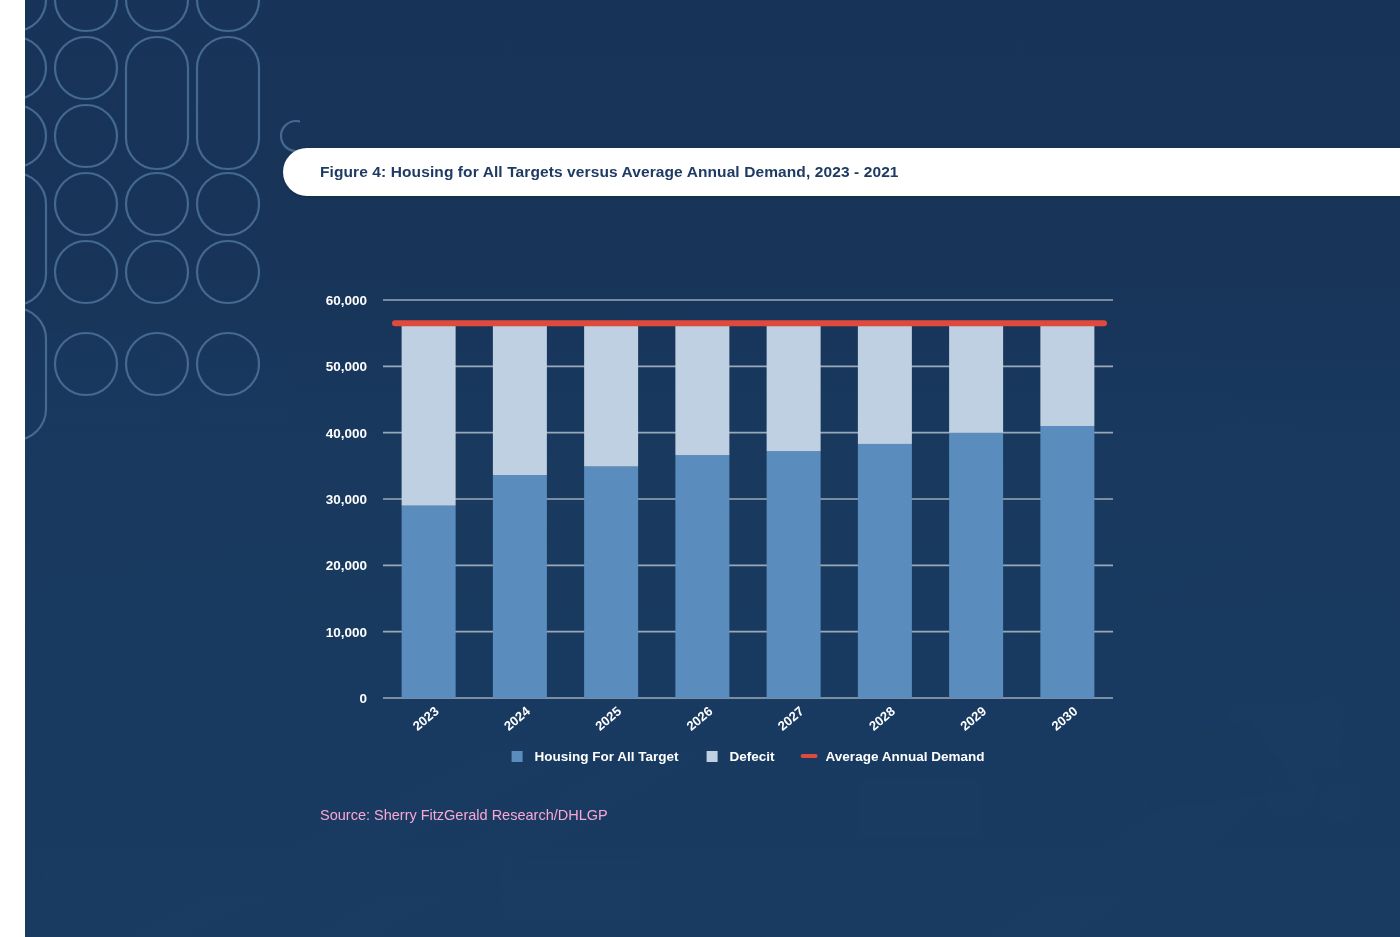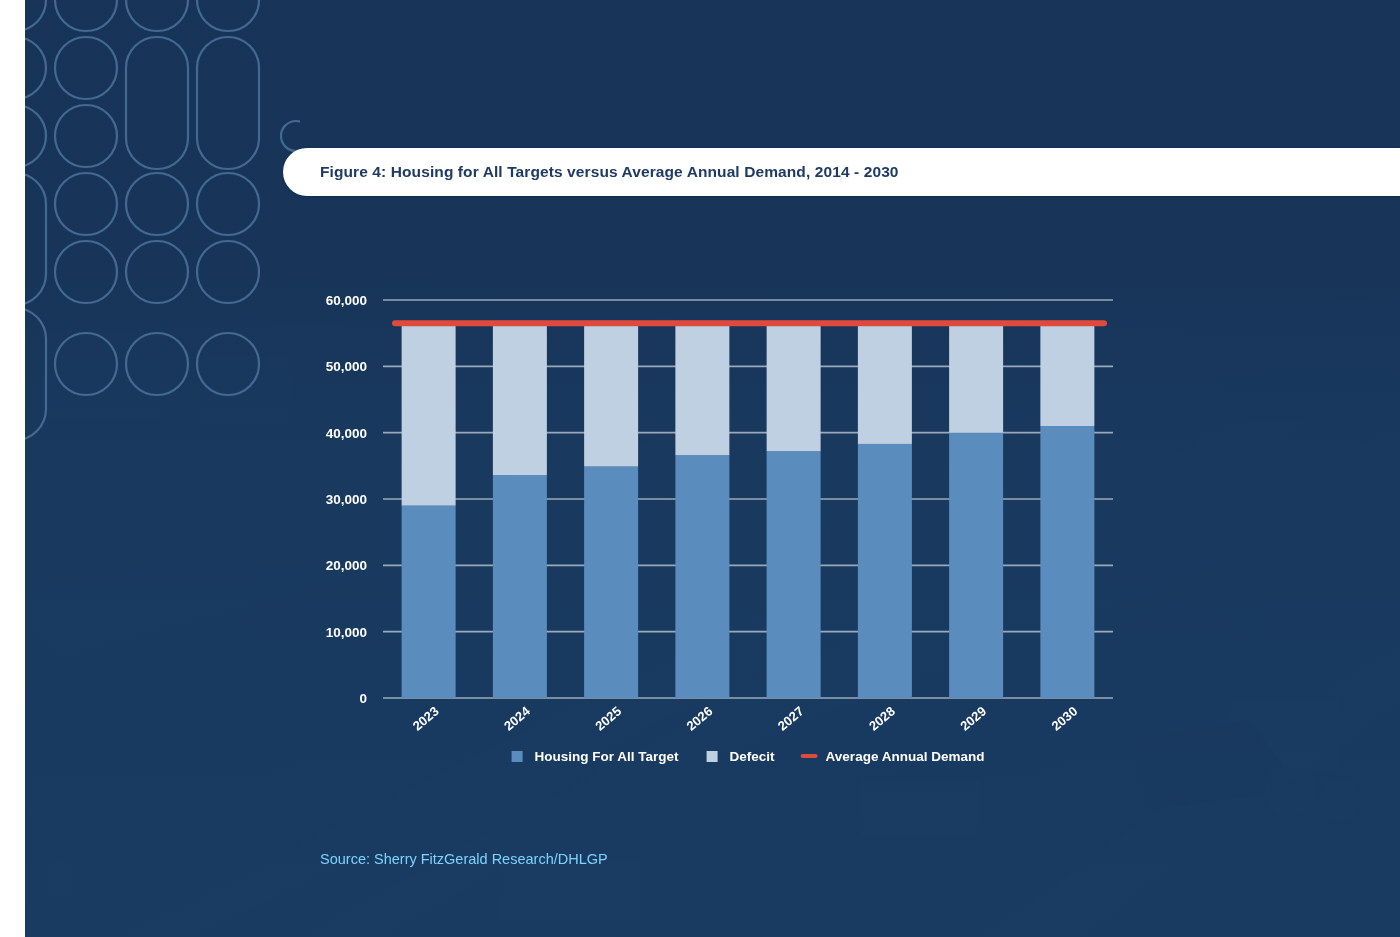--- a/index.html
+++ b/index.html
@@ -71,22 +71,22 @@
   
   .chart {
     position:absolute;
     left:0; top:0; width:1400px; height:937px;
     z-index:10;
   }
   .chart svg { display:block; }
 
   .src {
     position:absolute;
-    left:320px; top:851px;
-    color:#7dd3fc;
+    left:320px; top:807px;
+    color:#f9a8d4;
     font-size:14.5px;
     z-index:12;
     white-space:nowrap;
   }
 
   .ytick  { fill:#ffffff; font-size:13.5px; font-weight:bold;
             font-family:"Liberation Sans", sans-serif; text-anchor:end; }
   .xtick  { fill:#ffffff; font-size:13px; font-weight:bold;
             font-family:"Liberation Sans", sans-serif; text-anchor:middle; }
   .lgnd   { fill:#ffffff; font-size:13.5px; font-weight:bold;
@@ -167,21 +167,21 @@
         <circle cx="228" cy="386" r="31"></circle>
 
         <circle cx="296" cy="158" r="15"></circle>
       </g>
     </svg>
   </div>
 
   <div class="left-strip"></div>
 
   <div class="title-pill">
-    <span class="txt">Figure 4: Housing for All Targets versus Average Annual Demand, 2014 - 2030</span>
+    <span class="txt">Figure 4: Housing for All Targets versus Average Annual Demand, 2023 - 2021</span>
   </div>
 
   <div class="chart">
     <svg id="chart-svg" width="1400" height="937" viewBox="0 0 1400 937" aria-hidden="false">
       <g id="gridlines">
           <line x1="383" y1="698" x2="1113" y2="698" stroke="#c6cfd9" stroke-width="1.6" opacity="0.75"></line>
           <line x1="383" y1="631.6666666666666" x2="1113" y2="631.6666666666666" stroke="#c6cfd9" stroke-width="1.6" opacity="0.75"></line>
           <line x1="383" y1="565.3333333333334" x2="1113" y2="565.3333333333334" stroke="#c6cfd9" stroke-width="1.6" opacity="0.75"></line>
           <line x1="383" y1="499" x2="1113" y2="499" stroke="#c6cfd9" stroke-width="1.6" opacity="0.75"></line>
           <line x1="383" y1="432.6666666666667" x2="1113" y2="432.6666666666667" stroke="#c6cfd9" stroke-width="1.6" opacity="0.75"></line>

